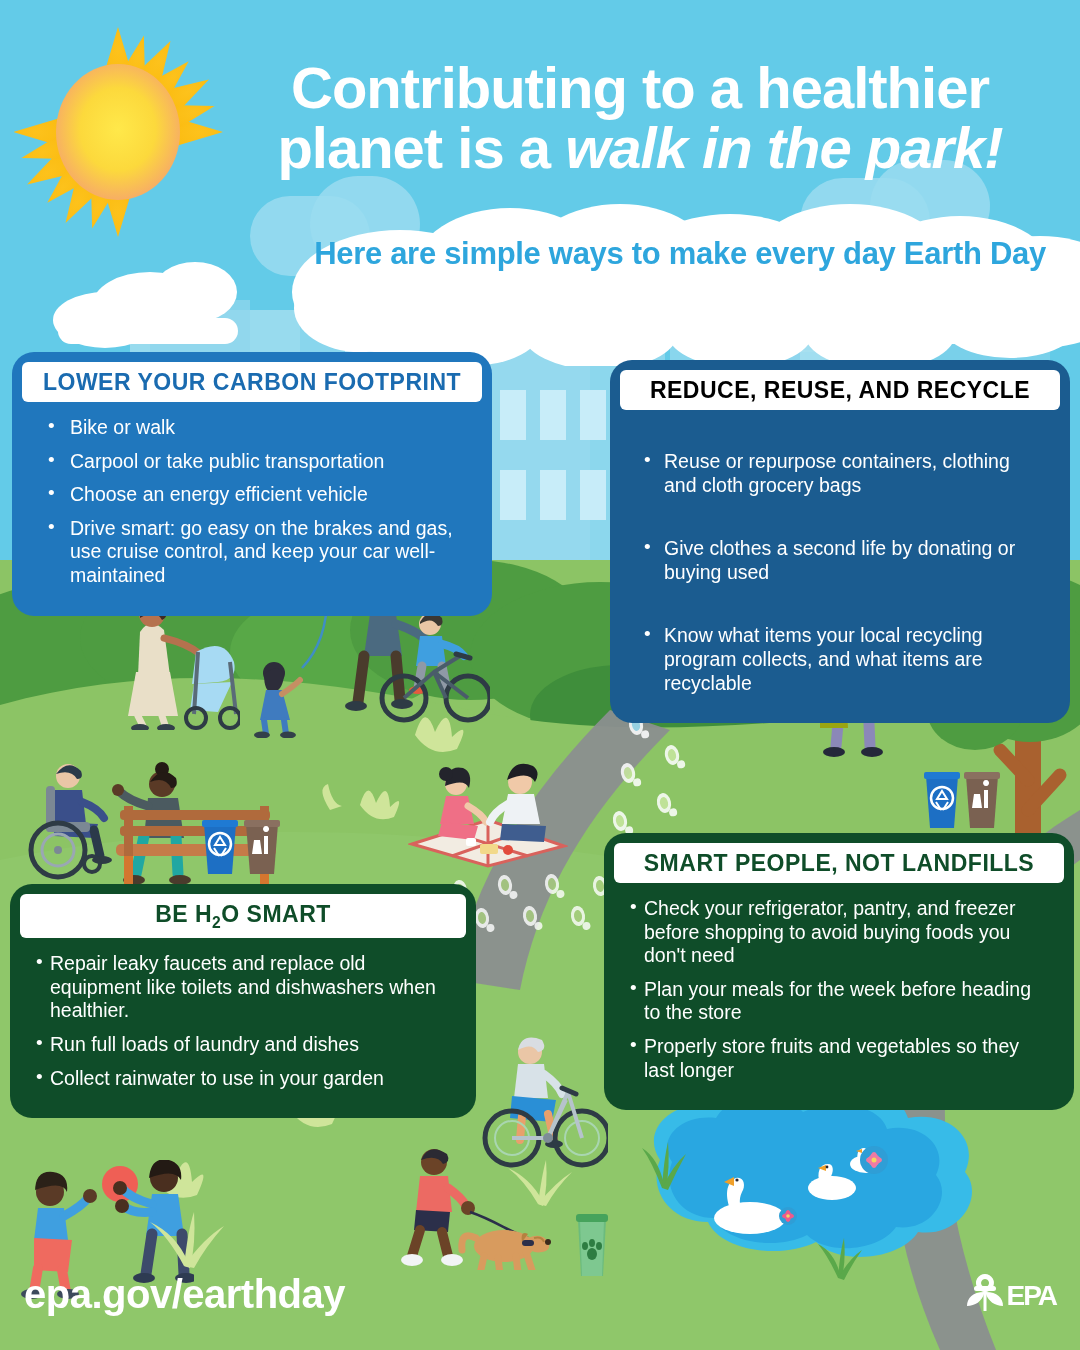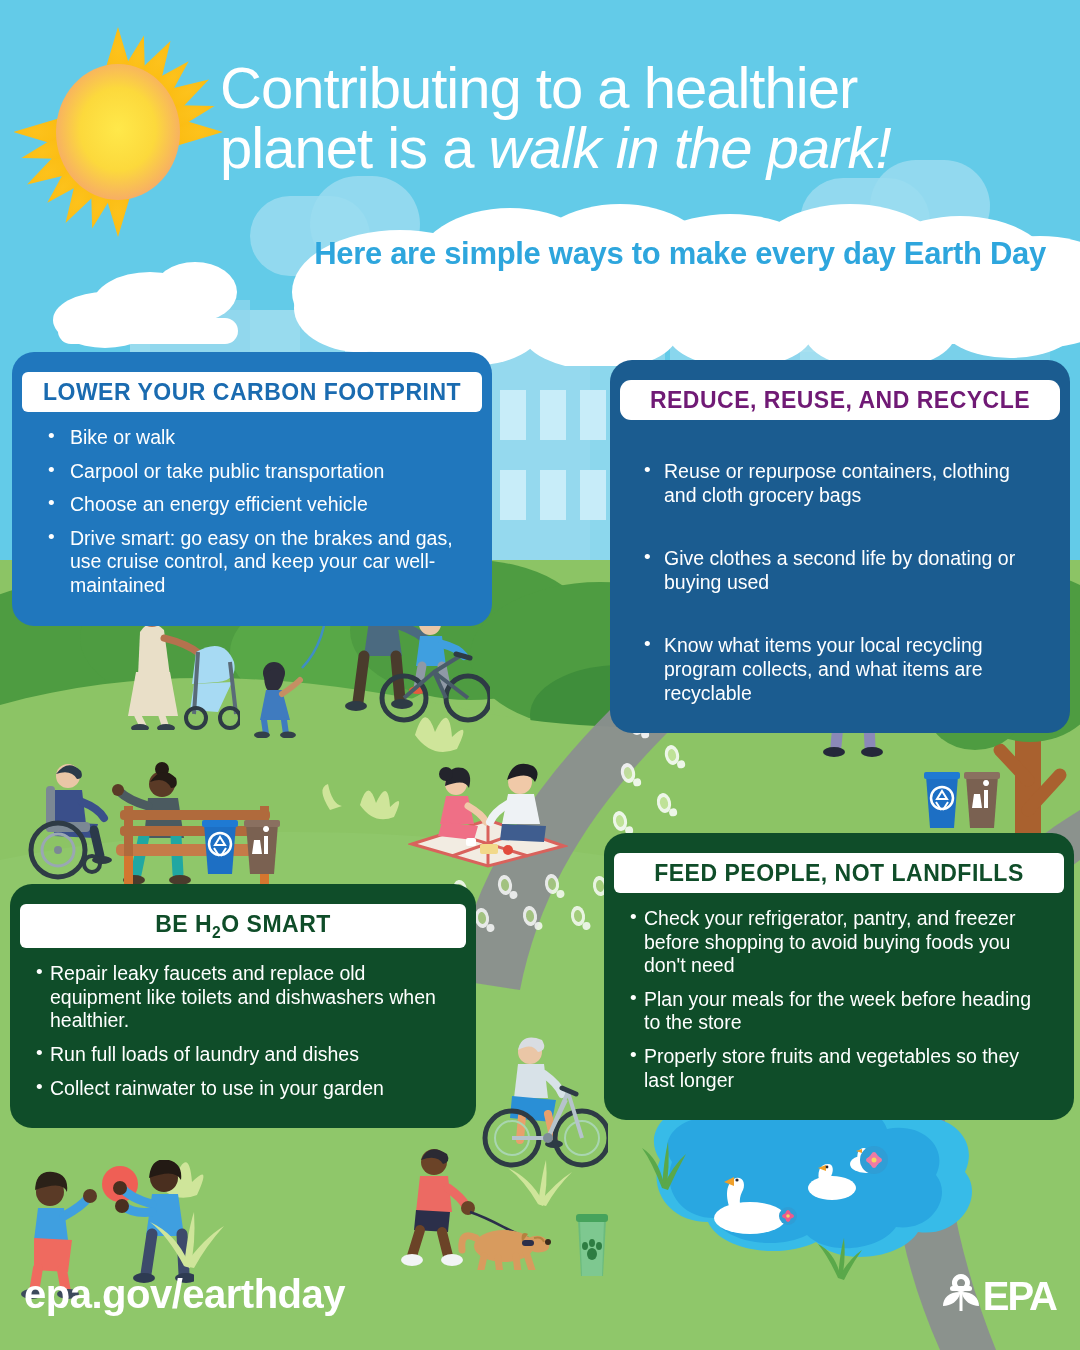--- a/index.html
+++ b/index.html
@@ -29,21 +29,21 @@
   
   .ground{
     position:absolute;left:0;top:560px;width:1080px;height:790px;
     background:#8cc465;
   }
   
   .card{
     position:absolute;
     border-radius:22px;
     box-sizing:border-box;
-    padding:20px 10px 18px 10px;
+    padding:10px 10px 18px 10px;
   }
   .card .hdr{
     background:#ffffff;
     border-radius:6px;
     text-align:center;
     font-weight:bold;
     letter-spacing:.5px;
     padding:9px 6px 8px 6px;
     font-size:23px;
     line-height:1;
@@ -65,21 +65,21 @@
   .card li:before{
     content:"•";
     position:absolute;left:0;top:-1px;
     font-size:19px;
   }
   .card.blue-light{background:#2077bd;}
   .card.blue-light .hdr{color:#1a6bb0;}
   .card.blue-light ul{padding-left:26px;}
   .card.blue-light li{padding-left:22px;margin-bottom:10px;}
   .card.blue-dark{background:#1b5c90;}
-  .card.blue-dark .hdr{color:#701a75;border-radius:11px;}
+  .card.blue-dark .hdr{color:#000000;}
   .card.blue-dark ul{padding-left:24px;}
   .card.blue-dark li{padding-left:20px;margin-bottom:10px;margin-top:40px;}
   .card.green{background:#0f4d29;}
   .card.green .hdr{color:#0f4d29;}
   .card.green li{padding-left:14px;margin-bottom:10px;}
 
   #card-carbon{left:12px;top:352px;width:480px;}
   #card-recycle{left:610px;top:360px;width:460px;}
   #card-water{left:10px;top:884px;width:466px;}
   #card-food{left:604px;top:833px;width:470px;}
@@ -88,27 +88,27 @@
   .footer-url{
     position:absolute;left:24px;top:1272px;
     color:#ffffff;font-size:40px;font-weight:bold;
     letter-spacing:-.5px;
   }
   .epa-logo{
     position:absolute;right:24px;top:1272px;
     display:flex;align-items:center;gap:2px;
   }
   .epa-logo .epa-text{
-    color:#ffffff;font-size:40px;font-weight:bold;letter-spacing:-2px;
+    color:#ffffff;font-size:28px;font-weight:bold;letter-spacing:-2px;
   }
   
   .headline{
     position:absolute;left:220px;top:58px;width:840px;
-    color:#ffffff;font-size:58px;font-weight:normal;
-    line-height:1.04;letter-spacing:-1px;
+    color:#ffffff;font-size:58px;font-weight:bold;
+    line-height:1.04;letter-spacing:-1px;text-align:center;
   }
   .headline .ital{font-style:italic;}
   .subhead{
     position:absolute;left:300px;top:236px;width:760px;
     text-align:center;color:#2ea6dd;font-size:31px;font-weight:bold;
     letter-spacing:-.3px;
   }
   
   .fig{position:absolute;}
 </style>
@@ -816,21 +816,21 @@
       <span>BE H</span><sub style="font-size:.68em;">2</sub><span>O SMART</span>
     </div>
     <ul>
       <li>Repair leaky faucets and replace old equipment like toilets and dishwashers when healthier.</li>
       <li>Run full loads of laundry and dishes</li>
       <li>Collect rainwater to use in your garden</li>
     </ul>
   </div>
 
   <div class="card green" id="card-food">
-    <div class="hdr">FEED PEOPLE, NOT LANDFILLS</div>
+    <div class="hdr">SMART PEOPLE, NOT LANDFILLS</div>
     <ul>
       <li>Check your refrigerator, pantry, and freezer before shopping to avoid buying foods you don't need</li>
       <li>Plan your meals for the week before heading to the store</li>
       <li>Properly store fruits and vegetables so they last longer</li>
     </ul>
   </div>
 
   <div class="footer-url">epa.gov/earthday</div>
 
   <div class="epa-logo">

